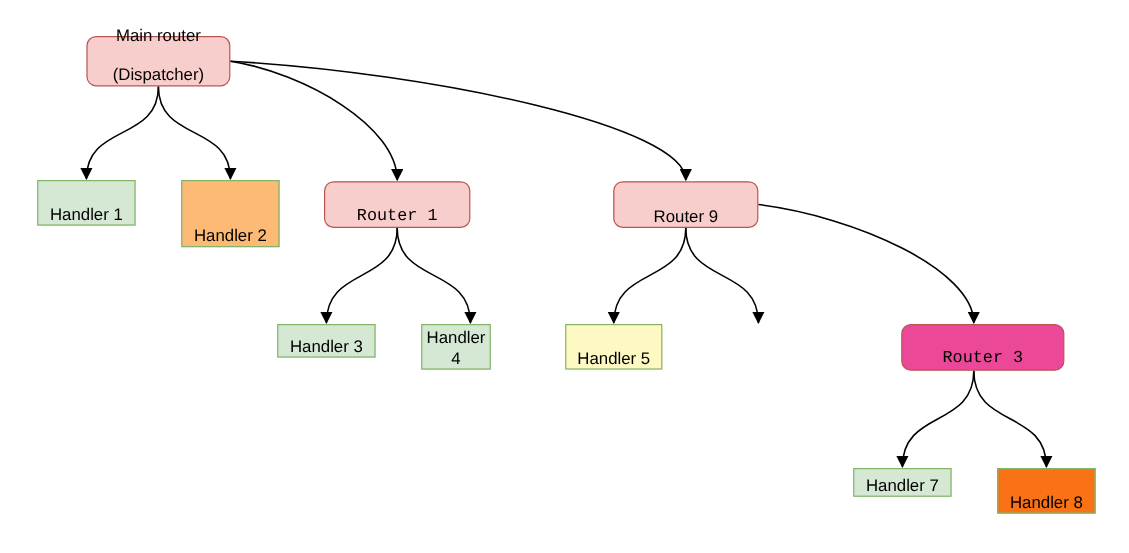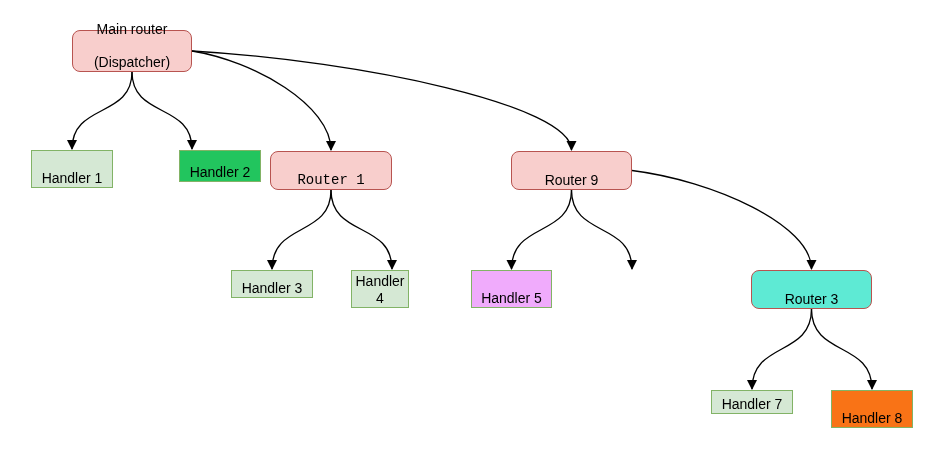--- a/index.html
+++ b/index.html
@@ -60,39 +60,39 @@
       </g>
   </svg>
 
 <div class="node router" style="left: 72px; top: 30px; width: 120px; height: 42px; background: rgb(248, 206, 204); border: 1.3px solid rgb(184, 84, 80); border-radius: 8px;">
       <div>Main router</div>
       <div>(Dispatcher)</div>
     </div>
     <div class="node handler" style="left: 31px; top: 150px; width: 82px; height: 38px; background: rgb(213, 232, 212); border: 1.3px solid rgb(130, 179, 102); border-radius: 0px;">
       <div>Handler 1</div>
     </div>
-    <div class="node handler" style="left: 151px; top: 150px; width: 82px; height: 32px; background: #22c55e; border: 1.3px solid rgb(130, 179, 102); border-radius: 0px; margin-left: 28px;">
+    <div class="node handler" style="left: 151px; top: 150px; width: 82px; height: 56px; background: #fdba74; border: 1.3px solid rgb(130, 179, 102); border-radius: 0px;">
       <div>Handler 2</div>
     </div>
     <div class="node router" style="left: 270px; top: 151px; width: 122px; height: 39px; background: rgb(248, 206, 204); border: 1.3px solid rgb(184, 84, 80); border-radius: 8px; font-family: Liberation Mono, monospace;">
       <div>Router 1</div>
     </div>
     <div class="node router" style="left: 511px; top: 151px; width: 121px; height: 39px; background: rgb(248, 206, 204); border: 1.3px solid rgb(184, 84, 80); border-radius: 8px;">
       <div>Router 9</div>
     </div>
     <div class="node handler" style="left: 231px; top: 270px; width: 82px; height: 28px; background: rgb(213, 232, 212); border: 1.3px solid rgb(130, 179, 102); border-radius: 0px;">
       <div>Handler 3</div>
     </div>
     <div class="node handler" style="left: 351px; top: 270px; width: 58px; height: 38px; background: rgb(213, 232, 212); border: 1.3px solid rgb(130, 179, 102); border-radius: 0px;">
       <div>Handler 4</div>
     </div>
-    <div class="node handler" style="left: 471px; top: 270px; width: 81px; height: 38px; background: #f0abfc; border: 1.3px solid rgb(130, 179, 102); border-radius: 0px;">
+    <div class="node handler" style="left: 471px; top: 270px; width: 81px; height: 38px; background: #fef9c3; border: 1.3px solid rgb(130, 179, 102); border-radius: 0px;">
       <div>Handler 5</div>
     </div>
-    <div class="node router" style="left: 751px; top: 270px; width: 121px; height: 39px; background: #5eead4; border: 1.3px solid rgb(184, 84, 80); border-radius: 8px;">
+    <div class="node router" style="left: 751px; top: 270px; width: 136px; height: 39px; background: #ec4899; border: 1.3px solid rgb(184, 84, 80); border-radius: 8px; font-family: Liberation Mono, monospace;">
       <div>Router 3</div>
     </div>
     <div class="node handler" style="left: 711px; top: 390px; width: 82px; height: 24px; background: rgb(213, 232, 212); border: 1.3px solid rgb(130, 179, 102); border-radius: 0px;">
       <div>Handler 7</div>
     </div>
     <div class="node handler" style="left: 831px; top: 390px; width: 82px; height: 38px; background: #f97316; border: 1.3px solid rgb(130, 179, 102); border-radius: 0px;">
       <div>Handler 8</div>
     </div>
   </div>
 

